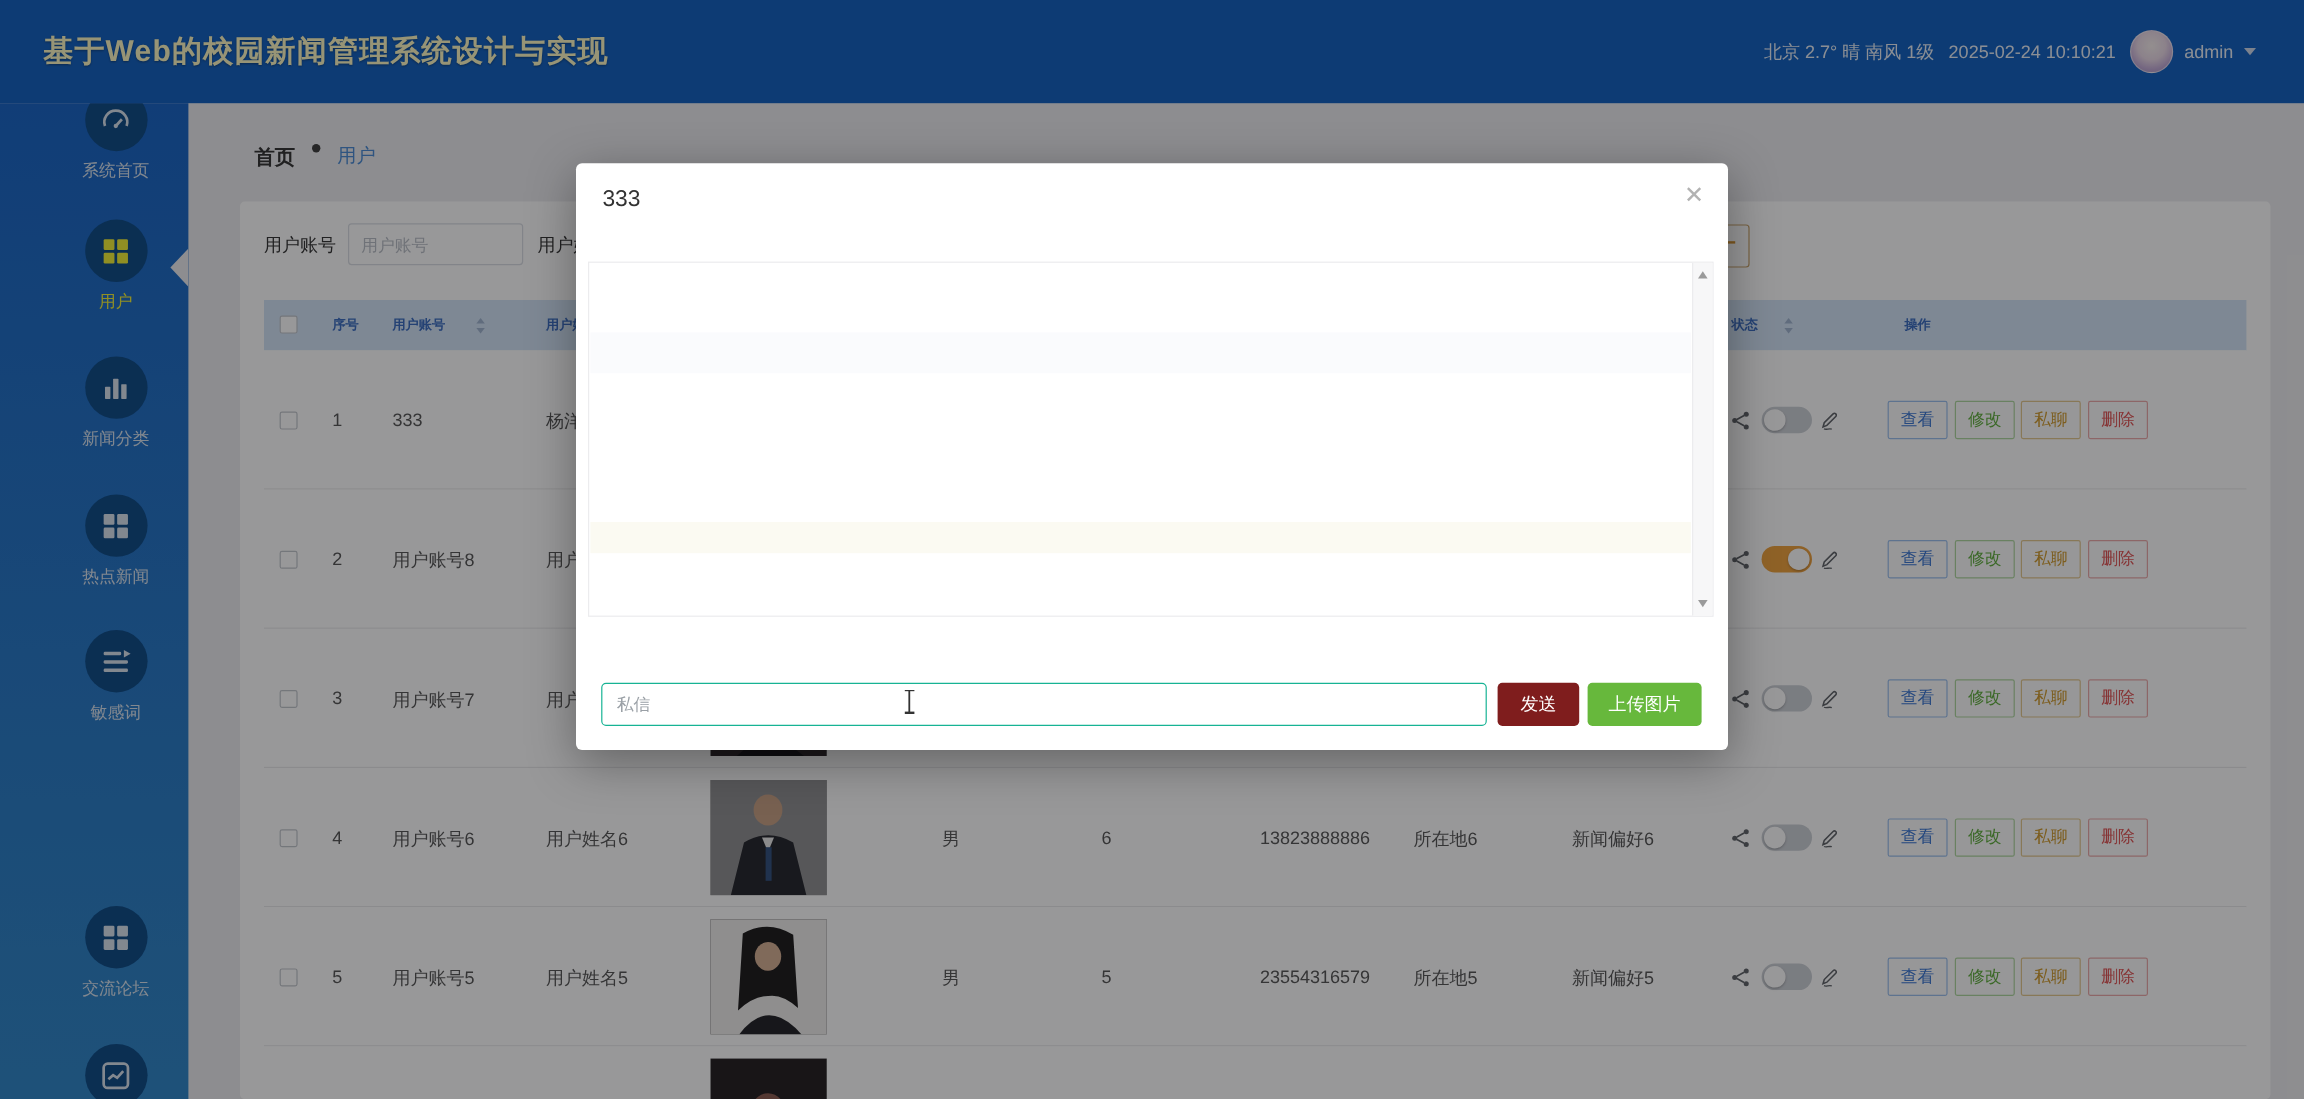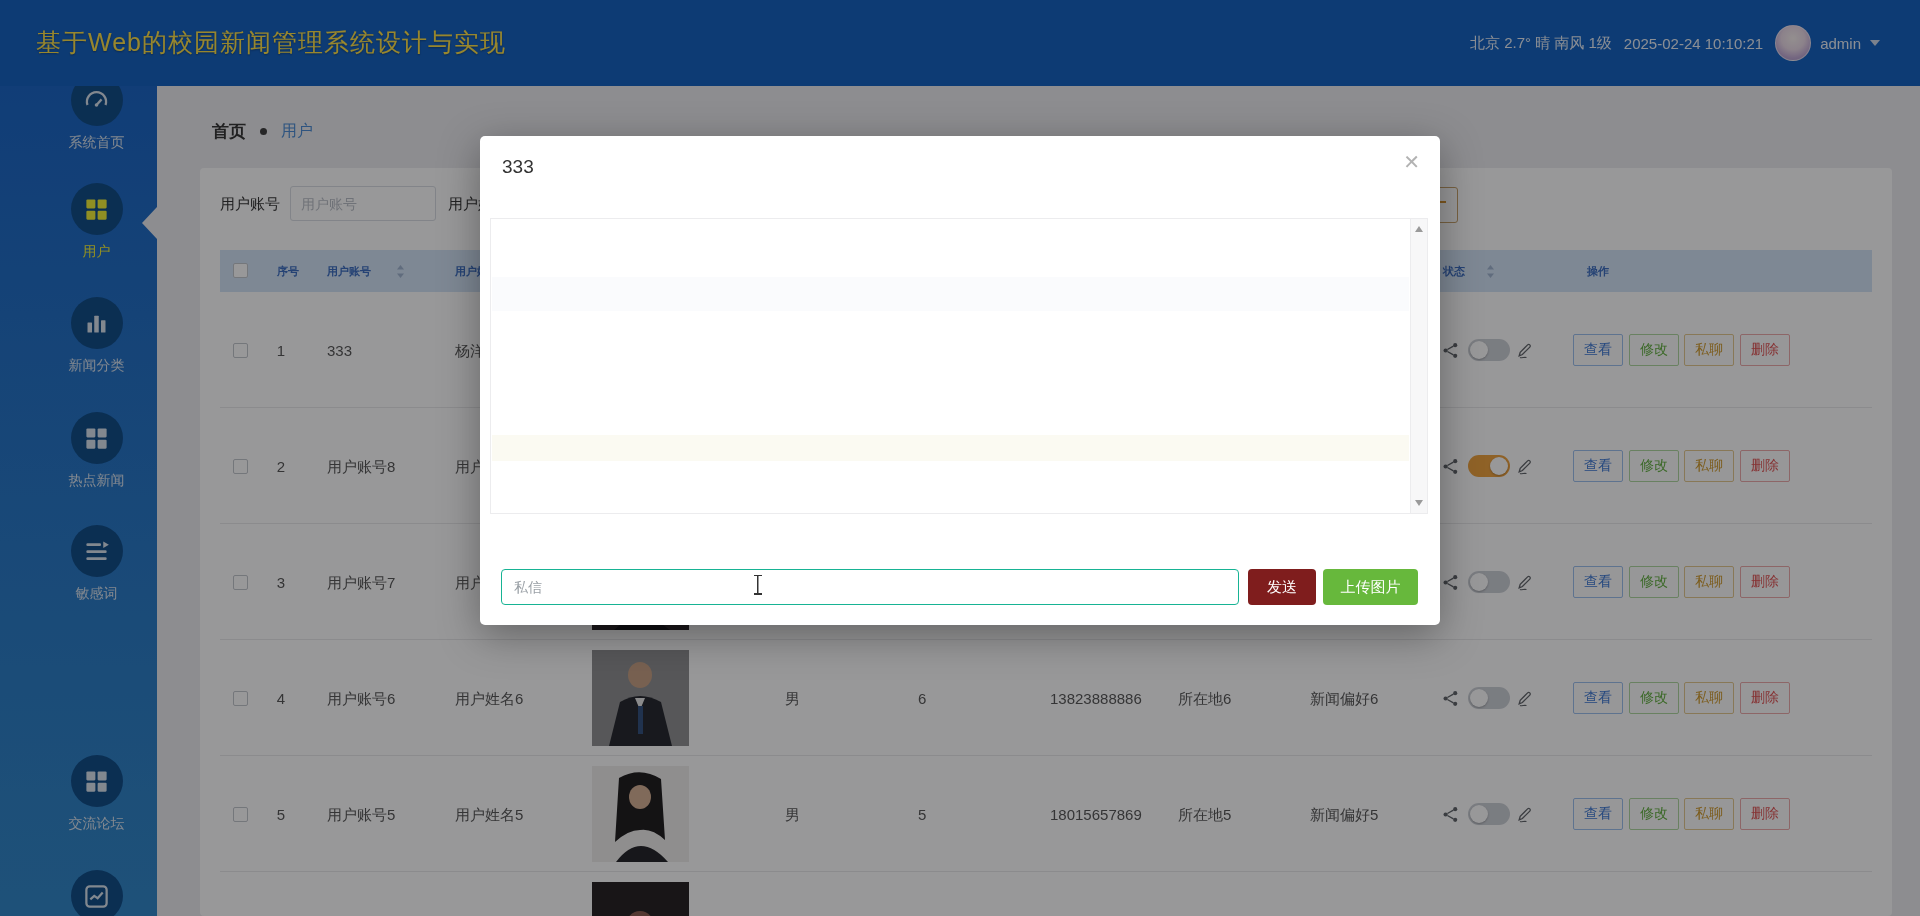--- a/index.html
+++ b/index.html
@@ -1,42 +1,42 @@
 <!DOCTYPE html>
 <html><head>
 <meta charset="utf-8">
 <style>
   * { margin:0; padding:0; box-sizing:border-box; }
   html,body { width:1920px; height:916px; overflow:hidden; }
   body { position:relative; background:#ededf0; font-family:"Liberation Sans",sans-serif; }
 
   
   .topbar { position:absolute; left:0; top:0; width:1920px; height:86px; background:#1160c0; z-index:30; }
-  .app-title { position:absolute; left:36px; top:26px; font-size:25px; font-weight:normal; color:#fde047; letter-spacing:1px; text-shadow:0 1px 2px rgba(0,0,0,.35); }
+  .app-title { position:absolute; left:36px; top:26px; font-size:25px; font-weight:bold; color:#fef9c3; letter-spacing:1px; text-shadow:0 1px 2px rgba(0,0,0,.35); }
   .top-right { position:absolute; right:40px; top:0; height:86px; display:flex; align-items:center; gap:12px; color:#e8eef6; font-size:15px; }
   .avatar { width:36px; height:36px; border-radius:50%; border:1px solid rgba(255,255,255,.55);
             background: radial-gradient(circle at 50% 36%, #f7efee 0%, #ead9e6 42%, #c3abd6 70%, #9e8cc0 100%); }
   .admin-wrap { display:flex; align-items:center; gap:9px; cursor:pointer; }
   .caret-down { width:0; height:0; border-left:5px solid transparent; border-right:5px solid transparent; border-top:6px solid #cfd9ea; }
 
   
   .sidebar { position:absolute; left:0; top:86px; width:157px; height:830px; overflow:hidden;
              background:linear-gradient(180deg,#1763c4 0%,#2577c6 55%,#2e86c8 100%); z-index:20; }
   .side-item { position:absolute; width:100%; text-align:center; cursor:pointer;padding-left:36px; }
   .side-circle { width:52px; height:52px; border-radius:50%; background:#0d4a86; margin:0 auto;
                  display:flex; align-items:center; justify-content:center; color:#d9e3ee; }
   .side-circle svg { width:27px; height:27px; }
   .side-label { margin-top:8px; font-size:14px; color:#d9e3ee; }
   .side-item.active .side-circle, .side-item.active .side-label { color:#f2ef35; }
   .notch { position:absolute; right:0; top:24px; width:0; height:0;
            border-top:16px solid transparent; border-bottom:16px solid transparent; border-right:15px solid #ededf0; }
 
   
   .content { position:absolute; left:157px; top:86px; width:1763px; height:830px; background:#ededf0; }
-  .breadcrumb { position:absolute; left:55px; top:34px; display:flex; align-items:center; gap:14px; }
+  .breadcrumb { position:absolute; left:55px; top:34px; display:flex; align-items:flex-start; gap:14px; }
   .bc-home { font-size:17px; font-weight:bold; color:#333; }
   .bc-dot { width:7px; height:7px; border-radius:50%; background:#3c3c3c; }
   .bc-cur { font-size:16px; color:#4a8bd4; }
 
   .card { position:absolute; left:43px; top:82px; width:1692px; height:748px; background:#fff; border-radius:4px; overflow:hidden;text-decoration:underline; }
 
   .f-label { position:absolute; font-size:15px; color:#333; top:27px; }
   .f-label1 { left:20px; } .f-label2 { left:248px; }
   .f-input { position:absolute; left:90px; top:18px; width:146px; height:35px; border:1px solid #d9dde3; border-radius:3px;
              font-size:14px; padding:0 10px; color:#333; background:#fff; outline:none; font-family:inherit; }
@@ -369,21 +369,21 @@
     <div class="photo photo-woman">
             <svg viewBox="0 0 97 96">
               <rect width="97" height="96" fill="#efeeec"></rect>
               <path d="M27 12 Q48 0 69 13 L73 74 Q60 62 48 64 Q36 64 23 76 Z" fill="#1c1a1b"></path>
               <ellipse cx="48" cy="31" rx="11" ry="12" fill="#d6b093"></ellipse>
               <path d="M24 96 Q48 64 76 96 Z" fill="#222226"></path>
             </svg>
           </div>
     <span class="td c-gender">男</span>
     <span class="td c-age">5</span>
-    <span class="td c-phone">18015657869</span>
+    <span class="td c-phone">23554316579</span>
     <span class="td c-location">所在地5</span>
     <span class="td c-pref">新闻偏好5</span>
     <span class="td c-share"><svg width="17" height="17" viewBox="0 0 17 17">
               <g fill="#5f6368">
                 <circle cx="13.2" cy="3.2" r="2.1"></circle>
                 <circle cx="3.6" cy="8.5" r="2.1"></circle>
                 <circle cx="13.2" cy="13.8" r="2.1"></circle>
               </g>
               <path d="M5.4 7.5 L11.4 4.2 M5.4 9.5 L11.4 12.8" stroke="#5f6368" stroke-width="1.4" fill="none"></path>
             </svg></span>

